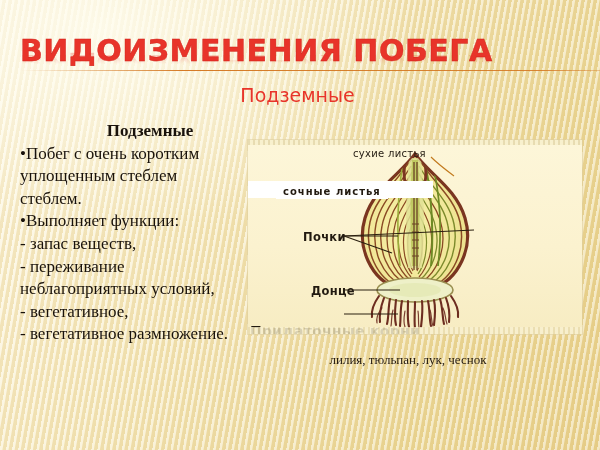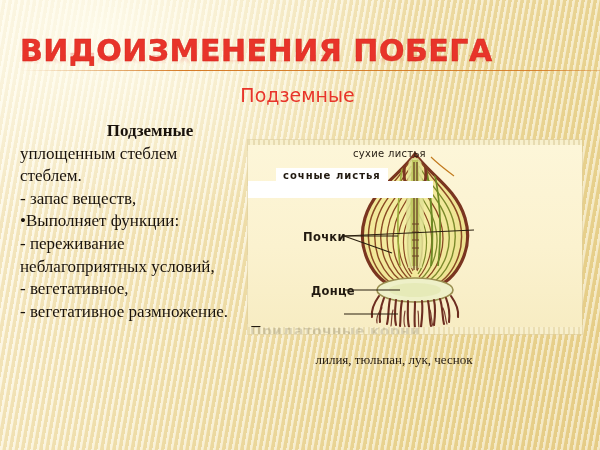--- a/index.html
+++ b/index.html
@@ -100,58 +100,59 @@
   .pic-label{
     position:absolute;
     font-family:"DejaVu Sans", sans-serif;
     font-size:10.5px;
     color:#221a10;
     white-space:nowrap;
     letter-spacing:0.3px;
   }
   #lbl-dry{left:105px;top:8px;font-size:10px;}
   #lbl-juicy{
-    left:28px;top:28px;font-size:10px;font-weight:bold;letter-spacing:1px;
+    left:28px;top:44px;font-size:10px;font-weight:bold;letter-spacing:1px;
     background:#ffffff;padding:2px 7px 2px 7px;
   }
   #lbl-juicy-band{
     position:absolute;left:0;top:41px;width:185px;height:17px;background:#ffffff;
   }
   #lbl-buds{left:55px;top:90px;font-weight:bold;font-size:11.5px;}
   #lbl-base{left:63px;top:144px;font-weight:bold;font-size:11.5px;}
   #lbl-roots{left:2px;top:183px;font-weight:bold;font-size:14px;}
 
   
   #bulb-svg{position:absolute;left:0;top:0;width:334px;height:194px;}
 
   #caption{
-    position:absolute;left:252px;top:352px;width:284px;text-align:center;
+    position:absolute;left:266px;top:352px;width:284px;text-align:center;
     font-family:"Liberation Serif", serif;
     font-size:13px;color:#241a0f;
   }
 </style>
 </head>
 <body>
 
 <div id="slide">
   <div id="wash"></div>
 
   <div id="title-wrap">
     <div id="title-main" class="title-text">Видоизменения побега</div>
     <div id="title-reflection" class="title-text">Видоизменения побега</div>
   </div>
   <div id="title-rule"></div>
   <div id="subtitle">Подземные</div>
 
   <div id="body-text">
     <div id="body-head">Подземные</div>
+    <div class="bline">•Побег с очень коротким</div>
     <div class="bline">уплощенным стеблем</div>
     <div class="bline">стеблем.</div>
+    <div class="bline">•Выполняет функции:</div>
     <div class="bline">- запас веществ,</div>
-    <div class="bline">•Выполняет функции:</div>
     <div class="bline">- переживание</div>
     <div class="bline">неблагоприятных условий,</div>
     <div class="bline">- вегетативное,</div>
     <div class="bline">- вегетативное размножение.</div>
   </div>
 
   <div id="picture">
     <div id="pic-top-strip"></div>
 
     <svg id="bulb-svg" viewBox="0 0 334 194">

